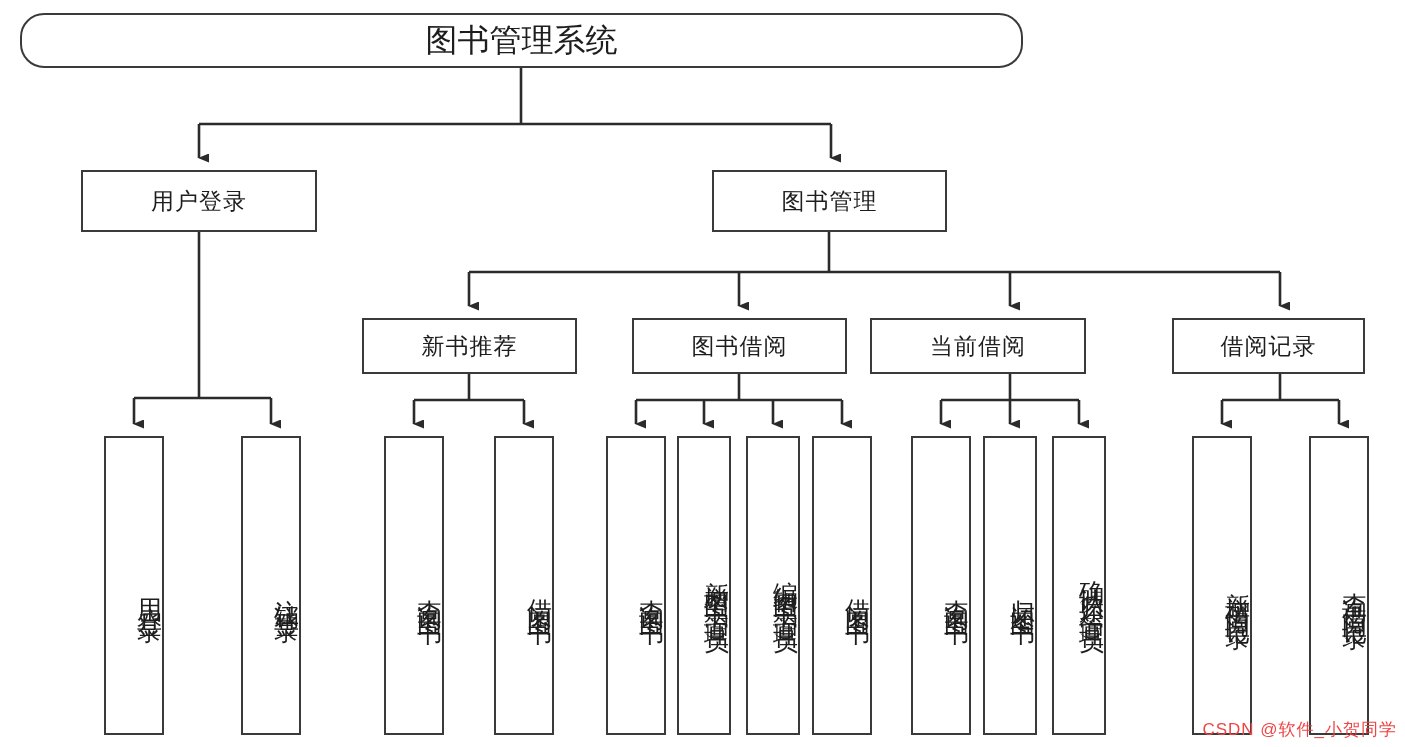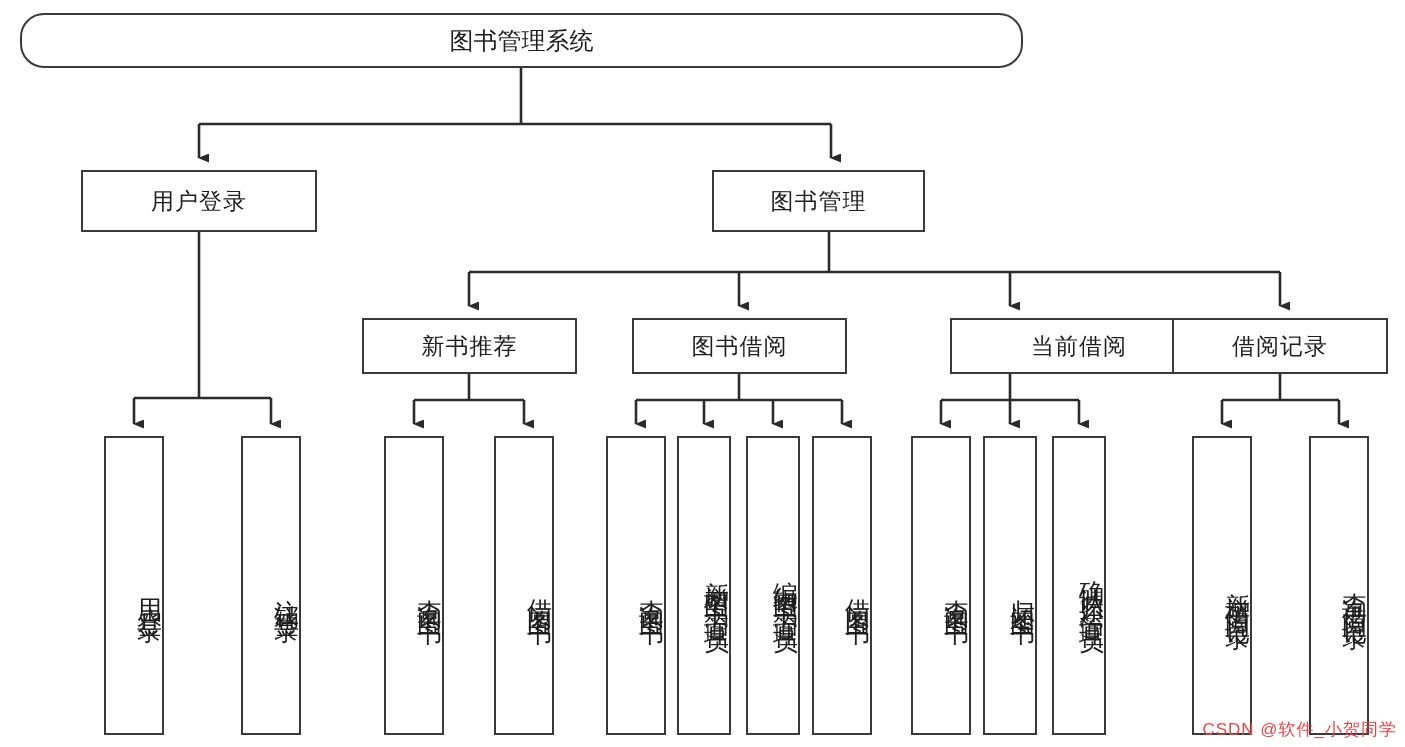--- a/index.html
+++ b/index.html
@@ -18,21 +18,21 @@
     background:#ffffff;
     border:2.5px solid #3a3a3a;
     display:flex;align-items:center;justify-content:center;
     color:#1d1d1d;
     text-align:center;
   }
   .node.h{
     font-size:23px;
     letter-spacing:1px;
   }
-  .node.root{font-size:24px;border-radius:24px;}
+  .node.root{font-size:32px;border-radius:24px;}
   .leaf{
     writing-mode:vertical-rl;
     text-orientation:upright;
     font-size:25px;
     letter-spacing:7px;
     line-height:1;
     padding-top:14px;
     align-items:flex-start;
     justify-content:center;
   }
@@ -97,26 +97,26 @@
       <path d="M1280,374 L1280,400"></path>
       <path d="M1222,400 L1339,400"></path>
       <path d="M1222,400 L1222,424" marker-end="url(#arw)"></path>
       <path d="M1339,400 L1339,424" marker-end="url(#arw)"></path>
     </g>
   </svg>
 
   <div class="node root" style="left:20px;top:13px;width:1003px;height:55px;">图书管理系统</div>
 
   <div class="node h" style="left:81px;top:170px;width:236px;height:62px;">用户登录</div>
-  <div class="node h" style="left:712px;top:170px;width:213px;height:62px;">图书管理</div>
+  <div class="node h" style="left:712px;top:170px;width:235px;height:62px;">图书管理</div>
 
   <div class="node h" style="left:632px;top:318px;width:215px;height:56px;">图书借阅</div>
   <div class="node h" style="left:362px;top:318px;width:215px;height:56px;">新书推荐</div>
-  <div class="node h" style="left:950px;top:318px;width:258px;height:56px;">当前借阅</div>
-  <div class="node h" style="left:1172px;top:318px;width:216px;height:56px;">借阅记录</div>
+  <div class="node h" style="left:870px;top:318px;width:216px;height:56px;">当前借阅</div>
+  <div class="node h" style="left:1172px;top:318px;width:193px;height:56px;">借阅记录</div>
 
   <div class="node leaf" style="left:104px;top:436px;width:60px;height:299px;">用户登录</div>
   <div class="node leaf" style="left:241px;top:436px;width:60px;height:299px;">注销登录</div>
 
   <div class="node leaf" style="left:384px;top:436px;width:60px;height:299px;">查询图书</div>
   <div class="node leaf" style="left:494px;top:436px;width:60px;height:299px;">借阅图书</div>
 
   <div class="node leaf" style="left:606px;top:436px;width:60px;height:299px;">查询图书</div>
   <div class="node leaf" style="left:677px;top:436px;width:54px;height:299px;">新增图书（管理员）</div>
   <div class="node leaf" style="left:746px;top:436px;width:54px;height:299px;">编辑图书（管理员）</div>

